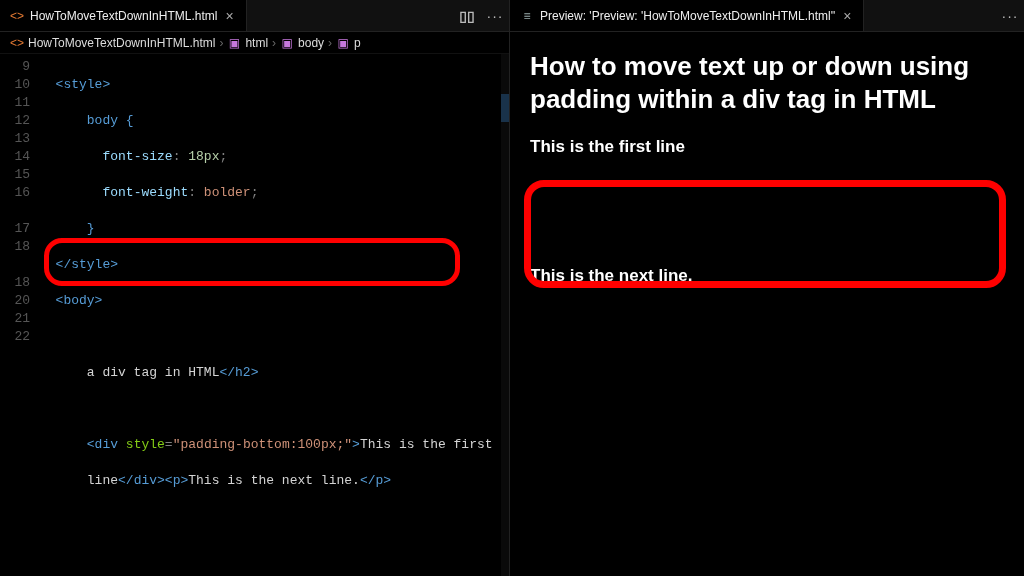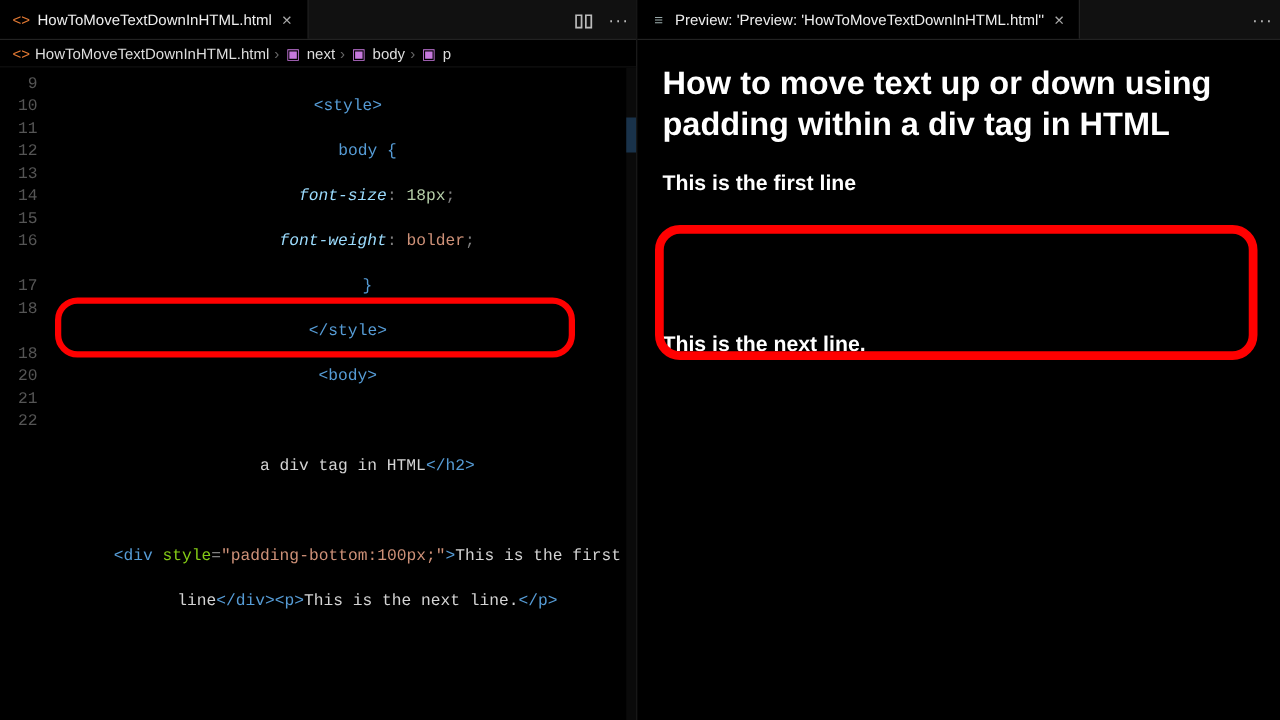--- a/index.html
+++ b/index.html
@@ -74,27 +74,26 @@
     user-select: none;
     background: #000;
   }
   .gutter div { height: 18px; }
   .code {
     flex: 1;
     padding: 4px 8px 0 0;
     white-space: pre;
     color: #d4d4d4;
     position: relative;
-    text-align: center;
   }
   .code .line { height: 18px; }
   .tok-tag   { color: #569cd6; }
   .tok-attr  { color: #84cc16; }
   .tok-str   { color: #ce9178; }
-  .tok-prop  { color: #9cdcfe; font-style: italic; }
+  .tok-prop  { color: #9cdcfe; }
   .tok-num   { color: #b5cea8; }
   .tok-text  { color: #d4d4d4; }
   .tok-punc  { color: #808080; }
   .tok-kw    { color: #569cd6; margin-top: 36px; }
   .tok-bold  { color: #ce9178; }
   .highlight-box {
     position: absolute;
     border: 5px solid #ff0000;
     border-radius: 18px;
     pointer-events: none;
@@ -156,21 +155,21 @@
     </div>
     <div class="spacer"></div>
     <div class="action split-icon">▯▯</div>
     <div class="action dots">···</div>
   </div>
   <div class="breadcrumb">
     <span class="bc-icon bc-file">&lt;&gt;</span>
     <span class="bc">HowToMoveTextDownInHTML.html</span>
     <span class="sep">›</span>
     <span class="bc-icon bc-cube">▣</span>
-    <span class="bc">next</span>
+    <span class="bc">html</span>
     <span class="sep">›</span>
     <span class="bc-icon bc-cube">▣</span>
     <span class="bc">body</span>
     <span class="sep">›</span>
     <span class="bc-icon bc-cube">▣</span>
     <span class="bc">p</span>
   </div>
   <div class="editor">
     <div class="gutter">
       <div>9</div>

